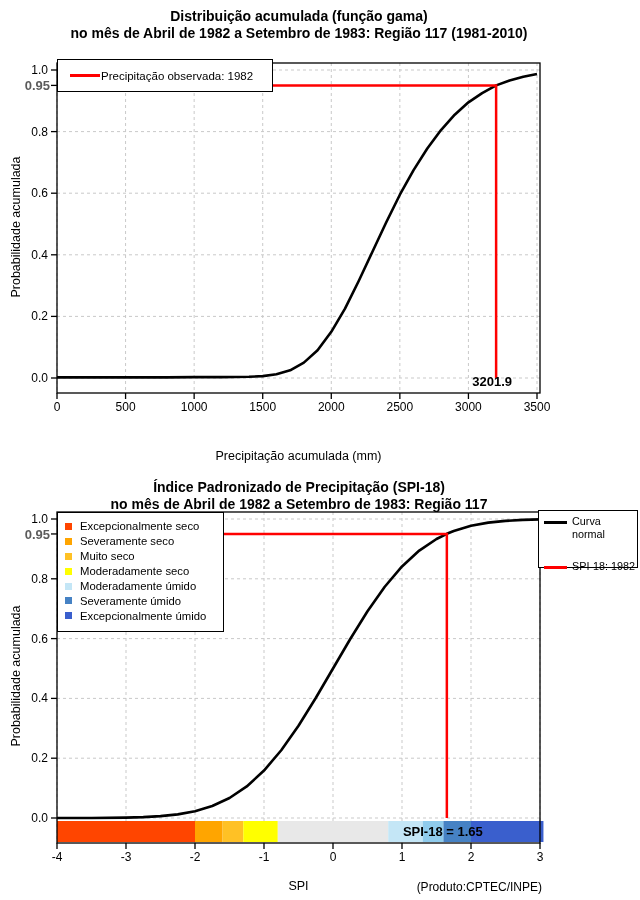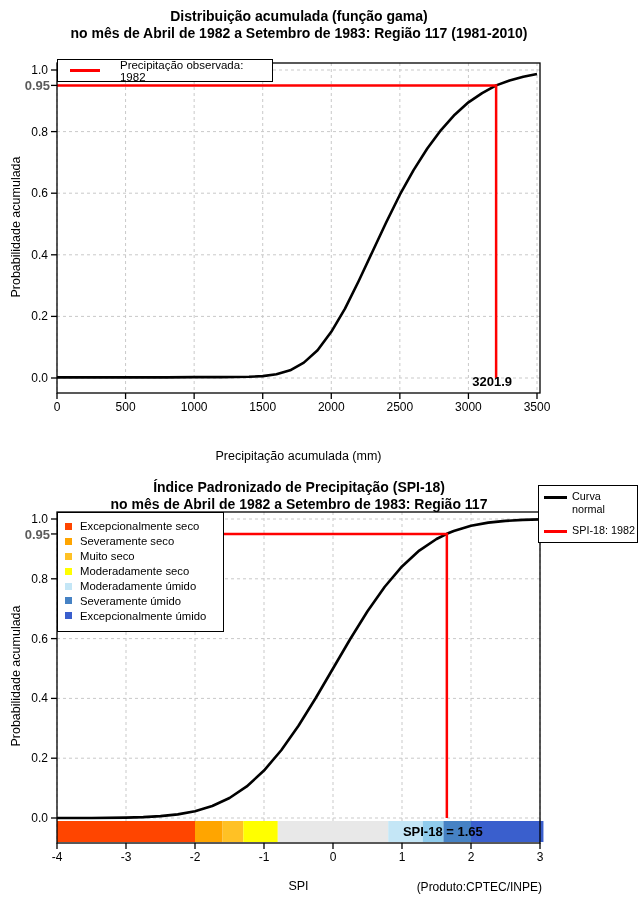--- a/index.html
+++ b/index.html
@@ -8,29 +8,29 @@
   svg{position:absolute;left:0;top:0;}
   .tick{font-family:"Liberation Sans",sans-serif;font-size:12px;fill:#000;}
   .tick-special{font-family:"Liberation Sans",sans-serif;font-size:13px;font-weight:bold;fill:#5c5c5c;}
   .ann{font-family:"Liberation Sans",sans-serif;font-size:13px;font-weight:bold;fill:#000;}
   .ctitle{position:absolute;left:8px;width:582px;text-align:center;
           font-weight:bold;font-size:14px;line-height:17px;}
   .xlab{position:absolute;left:57px;width:483px;text-align:center;font-size:12.5px;}
   .ylab{position:absolute;left:-64px;width:160px;text-align:center;
         font-size:12.5px;transform:rotate(-90deg);}
   .legend-box{position:absolute;background:#fff;border:1px solid #000;box-sizing:border-box;}
-  .lg1{left:57px;top:59px;width:216px;height:23px;display:flex;align-items:center;
-       padding-left:12px;gap:20px;}
+  .lg1{left:57px;top:59px;width:216px;height:33px;display:flex;align-items:center;
+       padding-left:12px;gap:1px;}
   .lg1 .swatch-line{display:inline-block;width:30px;height:3px;}
   .lg1 .lbl{font-size:11.5px;}
   .lg-cat{left:57px;top:512px;width:167px;height:120px;padding:6px 0 0 7px;}
   .cat-item{display:flex;align-items:center;gap:8px;height:14.9px;}
   .cat-swatch{display:inline-block;width:7px;height:7px;flex:0 0 auto;}
   .cat-label{font-size:11.3px;white-space:nowrap;}
-  .lg-ser{left:538px;top:485px;width:100px;height:58px;padding:4px 5px;}
+  .lg-ser{left:538px;top:510px;width:100px;height:58px;padding:4px 5px;}
   .ser-row{display:flex;align-items:flex-start;}
   .ser-swatch{display:inline-block;width:23px;height:2.6px;margin-top:6px;flex:0 0 auto;}
   .ser-label{font-size:10.8px;line-height:13px;margin-left:5px;}
   .ser-label.wrap{width:52px;}
   .ser-label.nowrap{white-space:nowrap;}
   .footnote{position:absolute;left:330px;width:212px;text-align:right;font-size:12px;}
 </style>
 </head>
 <body>
 
@@ -197,19 +197,19 @@
       <span class="cat-swatch" style="background-color: rgb(58, 95, 205);"></span>
       <span class="cat-label">Excepcionalmente úmido</span>
     </div>
   </div>
 
   <div class="legend-box lg-ser">
     <div class="ser-row">
       <span class="ser-swatch" style="background-color: rgb(0, 0, 0);"></span>
       <span class="ser-label wrap">Curva normal</span>
     </div>
-    <div class="ser-row" style="margin-top:8px;">
+    <div class="ser-row" style="margin-top:19px;">
       <span class="ser-swatch" style="background-color: rgb(255, 0, 0);"></span>
       <span class="ser-label nowrap">SPI-18: 1982</span>
     </div>
   </div>
 
 </div>
 
 </body></html>

